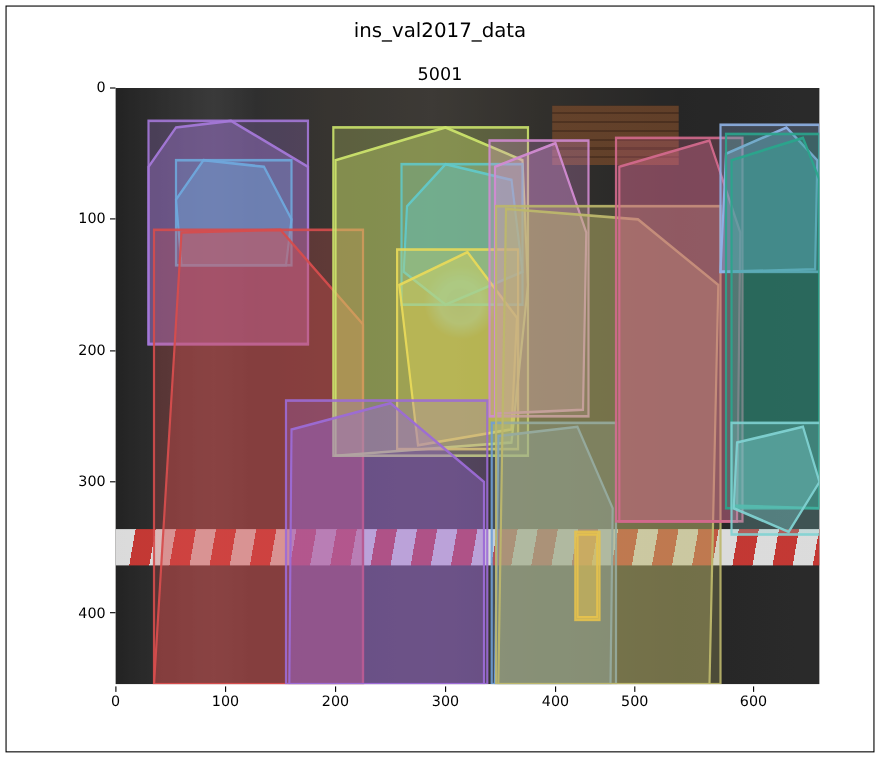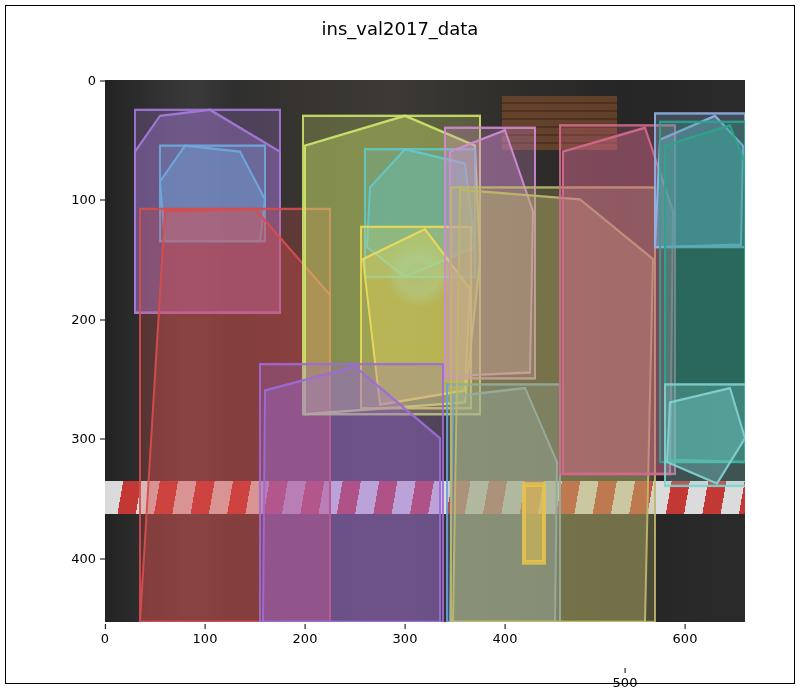--- a/index.html
+++ b/index.html
@@ -97,20 +97,21 @@
   .ytick { right: 0; transform: translateY(-50%); text-align: right; white-space: nowrap; }
   .ytick .tm { display:inline-block; width:5px; height:1px; background:#000; margin-left:4px; vertical-align:middle; }
 </style>
 </head>
 <body>
 
 <div class="page">
   <div class="figure-border"></div>
 
   <div class="suptitle">ins_val2017_data</div>
+  <div class="axes-title">5001</div>
 
   <div class="axes">
     <div class="plot">
       <div class="photo"></div>
       <div class="bricks"></div>
       <div class="ribbon"></div>
       <svg class="mask-layer" id="mask-layer" viewBox="0 0 640 454" preserveAspectRatio="none">
           <rect x="30" y="25" width="145" height="170" fill="#a478d8" fill-opacity="0.25" stroke="#a478d8" stroke-opacity="0.9"></rect>
           <polygon points="30,60 55,30 105,25 175,60 175,195 30,195" fill="#a478d8" fill-opacity="0.35" stroke="#a478d8" stroke-opacity="0.95"></polygon>
           <rect x="55" y="55" width="105" height="80" fill="#6fa8dc" fill-opacity="0.25" stroke="#6fa8dc" stroke-opacity="0.9"></rect>
@@ -144,21 +145,21 @@
         </svg>
     </div>
   </div>
 
   <div class="x-axis" id="x-axis">
       <div class="xtick" style="left: 0px;"><span class="tm"></span><span>0</span></div>
       <div class="xtick" style="left: 100px;"><span class="tm"></span><span>100</span></div>
       <div class="xtick" style="left: 200px;"><span class="tm"></span><span>200</span></div>
       <div class="xtick" style="left: 300px;"><span class="tm"></span><span>300</span></div>
       <div class="xtick" style="left: 400px;"><span class="tm"></span><span>400</span></div>
-      <div class="xtick" style="left: 520px; margin-top: 44px;"><span class="tm"></span><span>500</span></div>
+      <div class="xtick" style="left: 472px;"><span class="tm"></span><span>500</span></div>
       <div class="xtick" style="left: 580px;"><span class="tm"></span><span>600</span></div>
     </div>
   <div class="y-axis" id="y-axis">
       <div class="ytick" style="top: 0px;"><span>0</span><span class="tm"></span></div>
       <div class="ytick" style="top: 119.383px;"><span>100</span><span class="tm"></span></div>
       <div class="ytick" style="top: 238.767px;"><span>200</span><span class="tm"></span></div>
       <div class="ytick" style="top: 358.15px;"><span>300</span><span class="tm"></span></div>
       <div class="ytick" style="top: 477.533px;"><span>400</span><span class="tm"></span></div>
     </div>
 </div>

